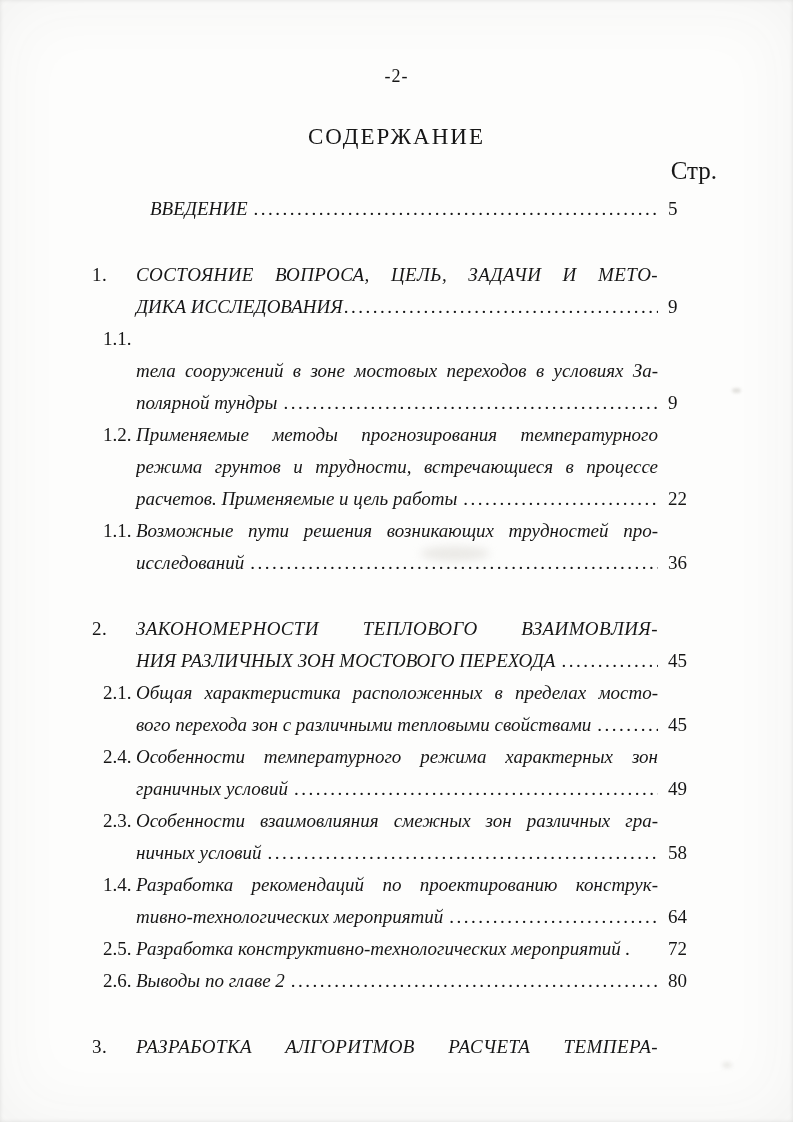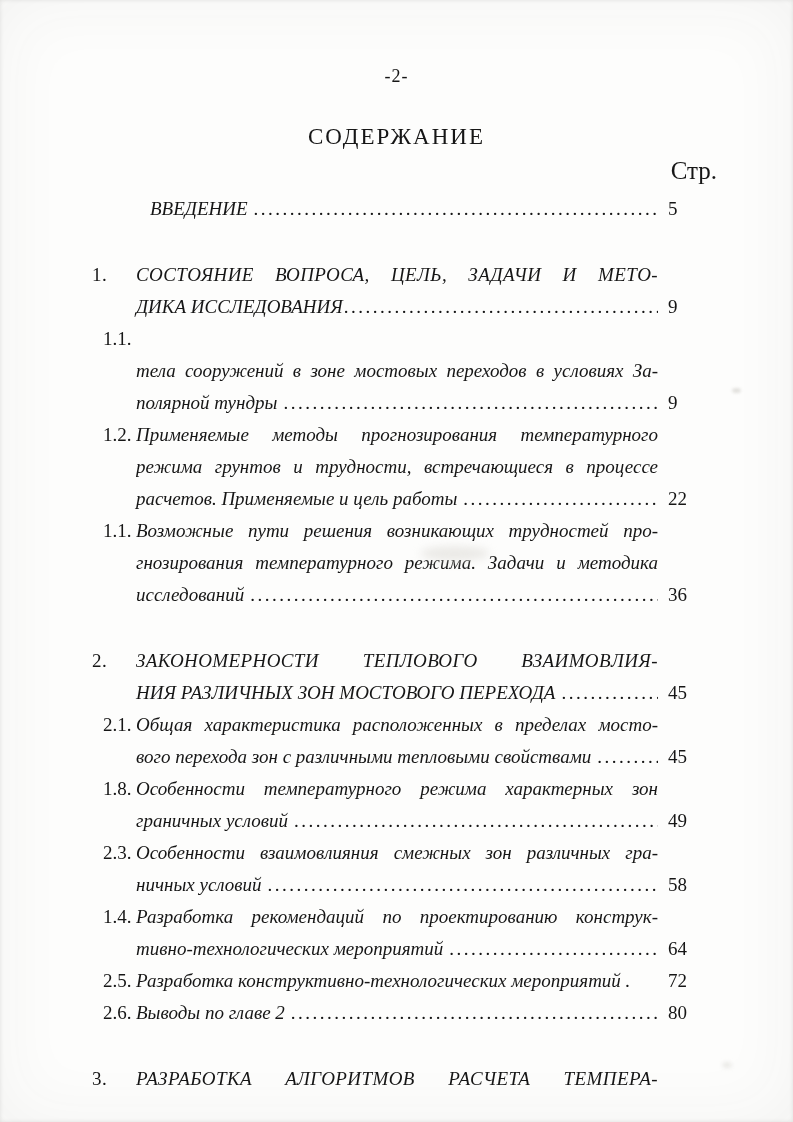--- a/index.html
+++ b/index.html
@@ -123,24 +123,20 @@
       <span class="text">расчетов. Применяемые и цель работы</span>
       <span class="leader">............................................................................................................................................</span>
       <span class="pageno">22</span>
     </div>
     <div class="line sub">
       <span class="gutter"><span class="num sub">1.1.</span></span>
       <span class="text fill">Возможные пути решения возникающих трудностей про-</span>
     </div>
     <div class="line cont">
       <span class="gutter"></span>
-      <span class="text fill">гнозирования температурного режима. Задачи и методика</span>
-    </div>
-    <div class="line cont">
-      <span class="gutter"></span>
       <span class="text">исследований</span>
       <span class="leader">............................................................................................................................................</span>
       <span class="pageno">36</span>
     </div>
     <div class="line chapter">
       <span class="gutter"><span class="num chapter">2.</span></span>
       <span class="text fill">ЗАКОНОМЕРНОСТИ ТЕПЛОВОГО ВЗАИМОВЛИЯ-</span>
     </div>
     <div class="line cont">
       <span class="gutter"></span>
@@ -152,21 +148,21 @@
       <span class="gutter"><span class="num sub">2.1.</span></span>
       <span class="text fill">Общая характеристика расположенных в пределах мосто-</span>
     </div>
     <div class="line cont">
       <span class="gutter"></span>
       <span class="text">вого перехода зон с различными тепловыми свойствами</span>
       <span class="leader">............................................................................................................................................</span>
       <span class="pageno">45</span>
     </div>
     <div class="line sub">
-      <span class="gutter"><span class="num sub">1.8.</span></span>
+      <span class="gutter"><span class="num sub">2.4.</span></span>
       <span class="text fill">Особенности температурного режима характерных зон</span>
     </div>
     <div class="line cont">
       <span class="gutter"></span>
       <span class="text">граничных условий</span>
       <span class="leader">............................................................................................................................................</span>
       <span class="pageno">49</span>
     </div>
     <div class="line sub">
       <span class="gutter"><span class="num sub">2.3.</span></span>

